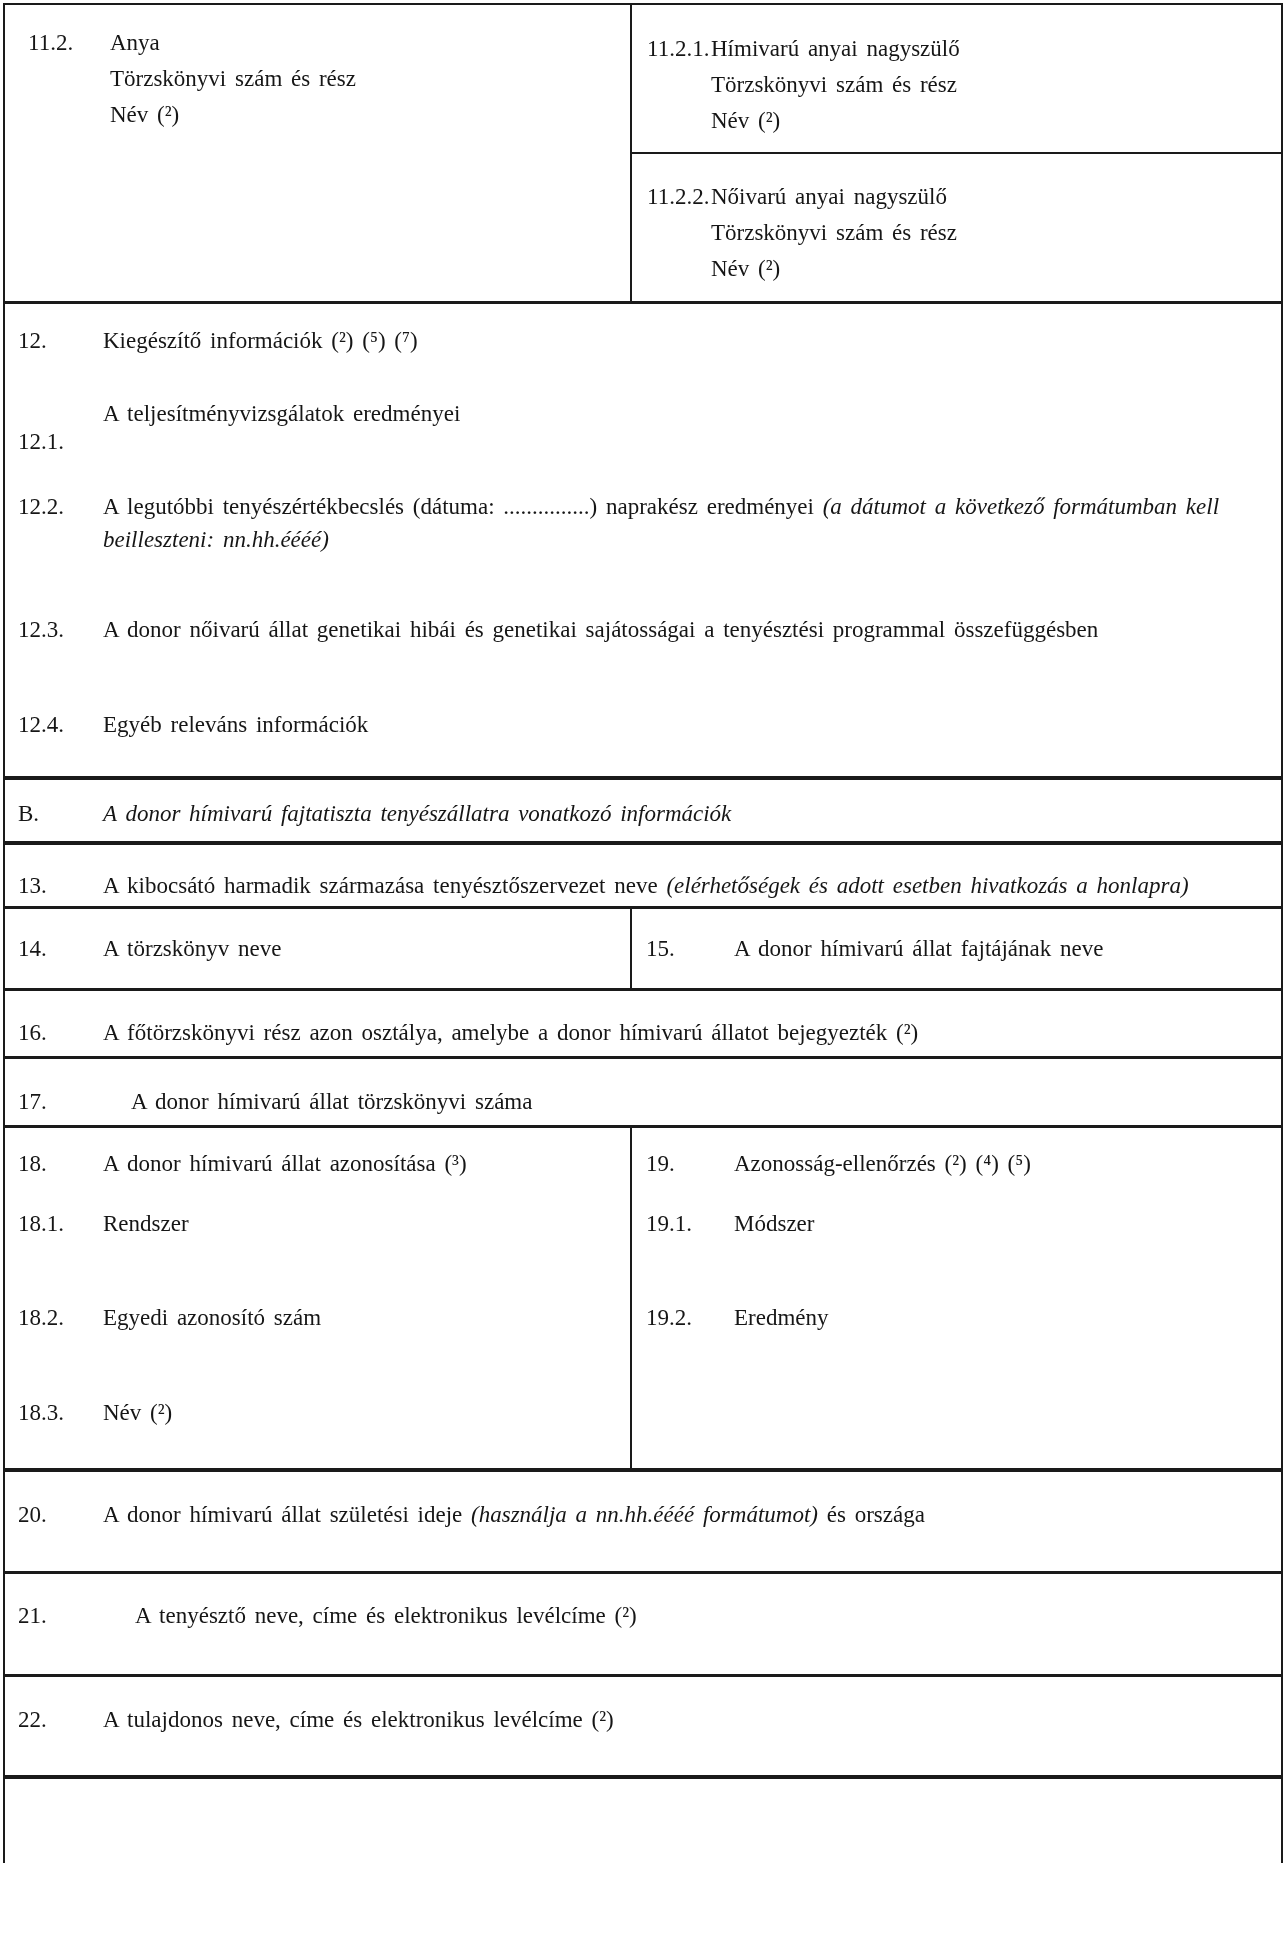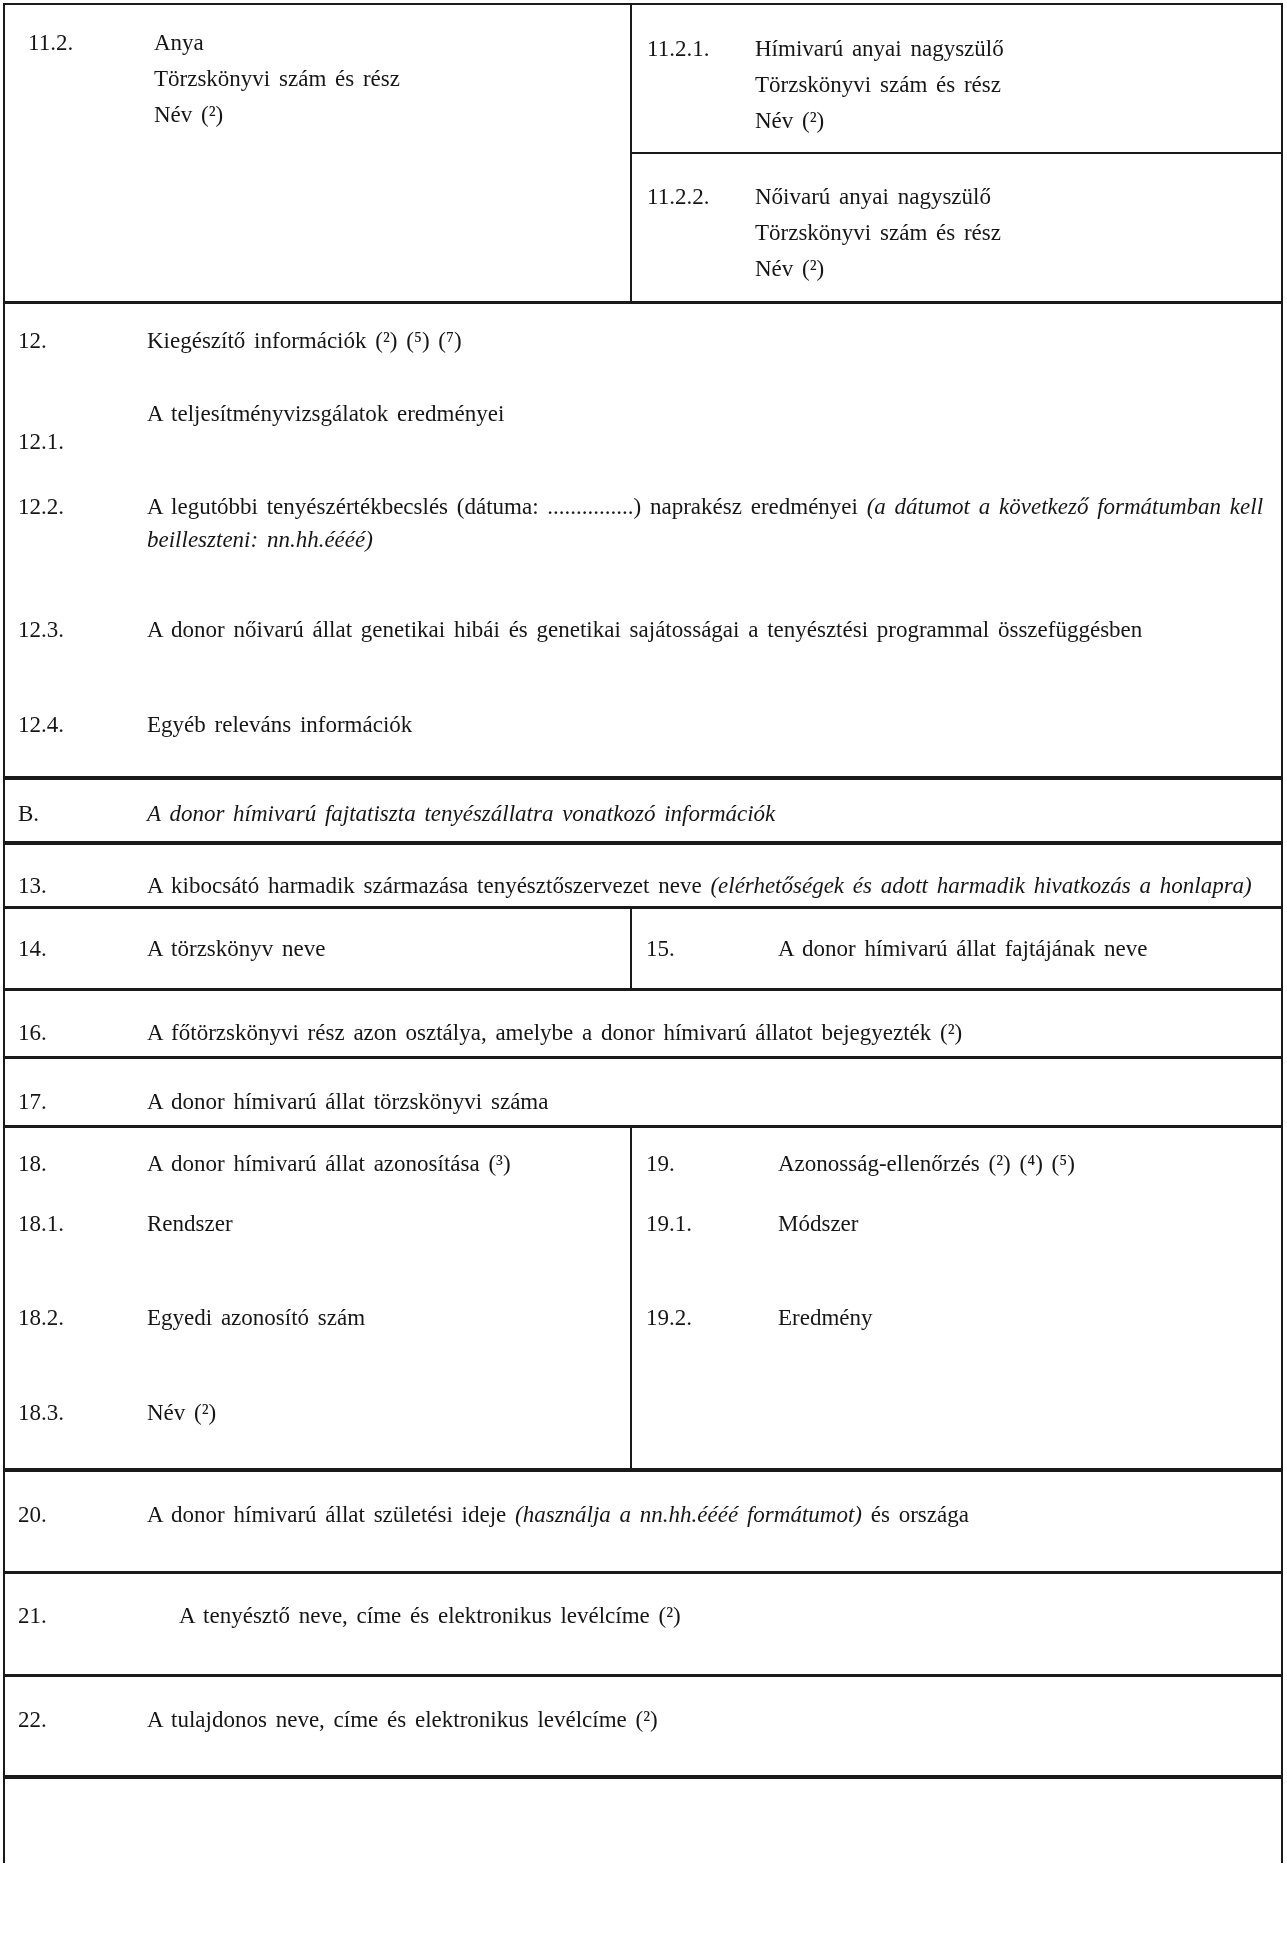--- a/index.html
+++ b/index.html
@@ -17,21 +17,21 @@
     position:absolute;
     display:flex;
     align-items:flex-start;
     font-size:23px;
     line-height:28px;
     word-spacing:3px;
   }
   .cell.ml{line-height:36px;}
   .cell.para{line-height:33px;}
   .num{flex:0 0 auto;white-space:nowrap;}
-  .txt{flex:1 1 auto;margin-left:44px;}
+  .txt{flex:1 1 auto;}
   .it{font-style:italic;}
 </style>
 </head>
 <body>
 
 <div class="page">
 
   <div class="hl" style="left:3px;top:3px;width:1280px;height:2px;"></div>
   <div class="hl" style="left:630px;top:152px;width:653px;height:2px;"></div>
   <div class="hl" style="left:3px;top:301px;width:1280px;height:3px;"></div>
@@ -110,40 +110,40 @@
 
   <div class="cell" style="left:18px;top:800px;width:1252px;">
     <span class="num" style="width:85px;">B.</span>
     <div class="txt it">A donor hímivarú fajtatiszta tenyészállatra vonatkozó információk</div>
   </div>
 
   <div class="cell" style="left:18px;top:872px;width:1252px;">
     <span class="num" style="width:85px;">13.</span>
     <div class="txt">
       <span>A kibocsátó harmadik származása tenyésztőszervezet neve</span>
-      <span class="it">(elérhetőségek és adott harmadik hivatkozás a honlapra)</span>
+      <span class="it">(elérhetőségek és adott esetben hivatkozás a honlapra)</span>
     </div>
   </div>
 
   <div class="cell" style="left:18px;top:935px;width:595px;">
     <span class="num" style="width:85px;">14.</span>
     <div class="txt">A törzskönyv neve</div>
   </div>
 
   <div class="cell" style="left:646px;top:935px;width:620px;">
     <span class="num" style="width:88px;">15.</span>
     <div class="txt">A donor hímivarú állat fajtájának neve</div>
   </div>
 
   <div class="cell" style="left:18px;top:1019px;width:1252px;">
     <span class="num" style="width:85px;">16.</span>
     <div class="txt">A főtörzskönyvi rész azon osztálya, amelybe a donor hímivarú állatot bejegyezték (²)</div>
   </div>
 
-  <div class="cell" style="left:18px;top:1088px;width:1252px;">
+  <div class="cell" style="left:18px;top:1088px;width:1252px;gap:28px;">
     <span class="num" style="width:85px;">17.</span>
     <div class="txt">A donor hímivarú állat törzskönyvi száma</div>
   </div>
 
   <div class="cell" style="left:18px;top:1150px;width:595px;">
     <span class="num" style="width:85px;">18.</span>
     <div class="txt">A donor hímivarú állat azonosítása (³)</div>
   </div>
 
   <div class="cell" style="left:646px;top:1150px;width:620px;">

